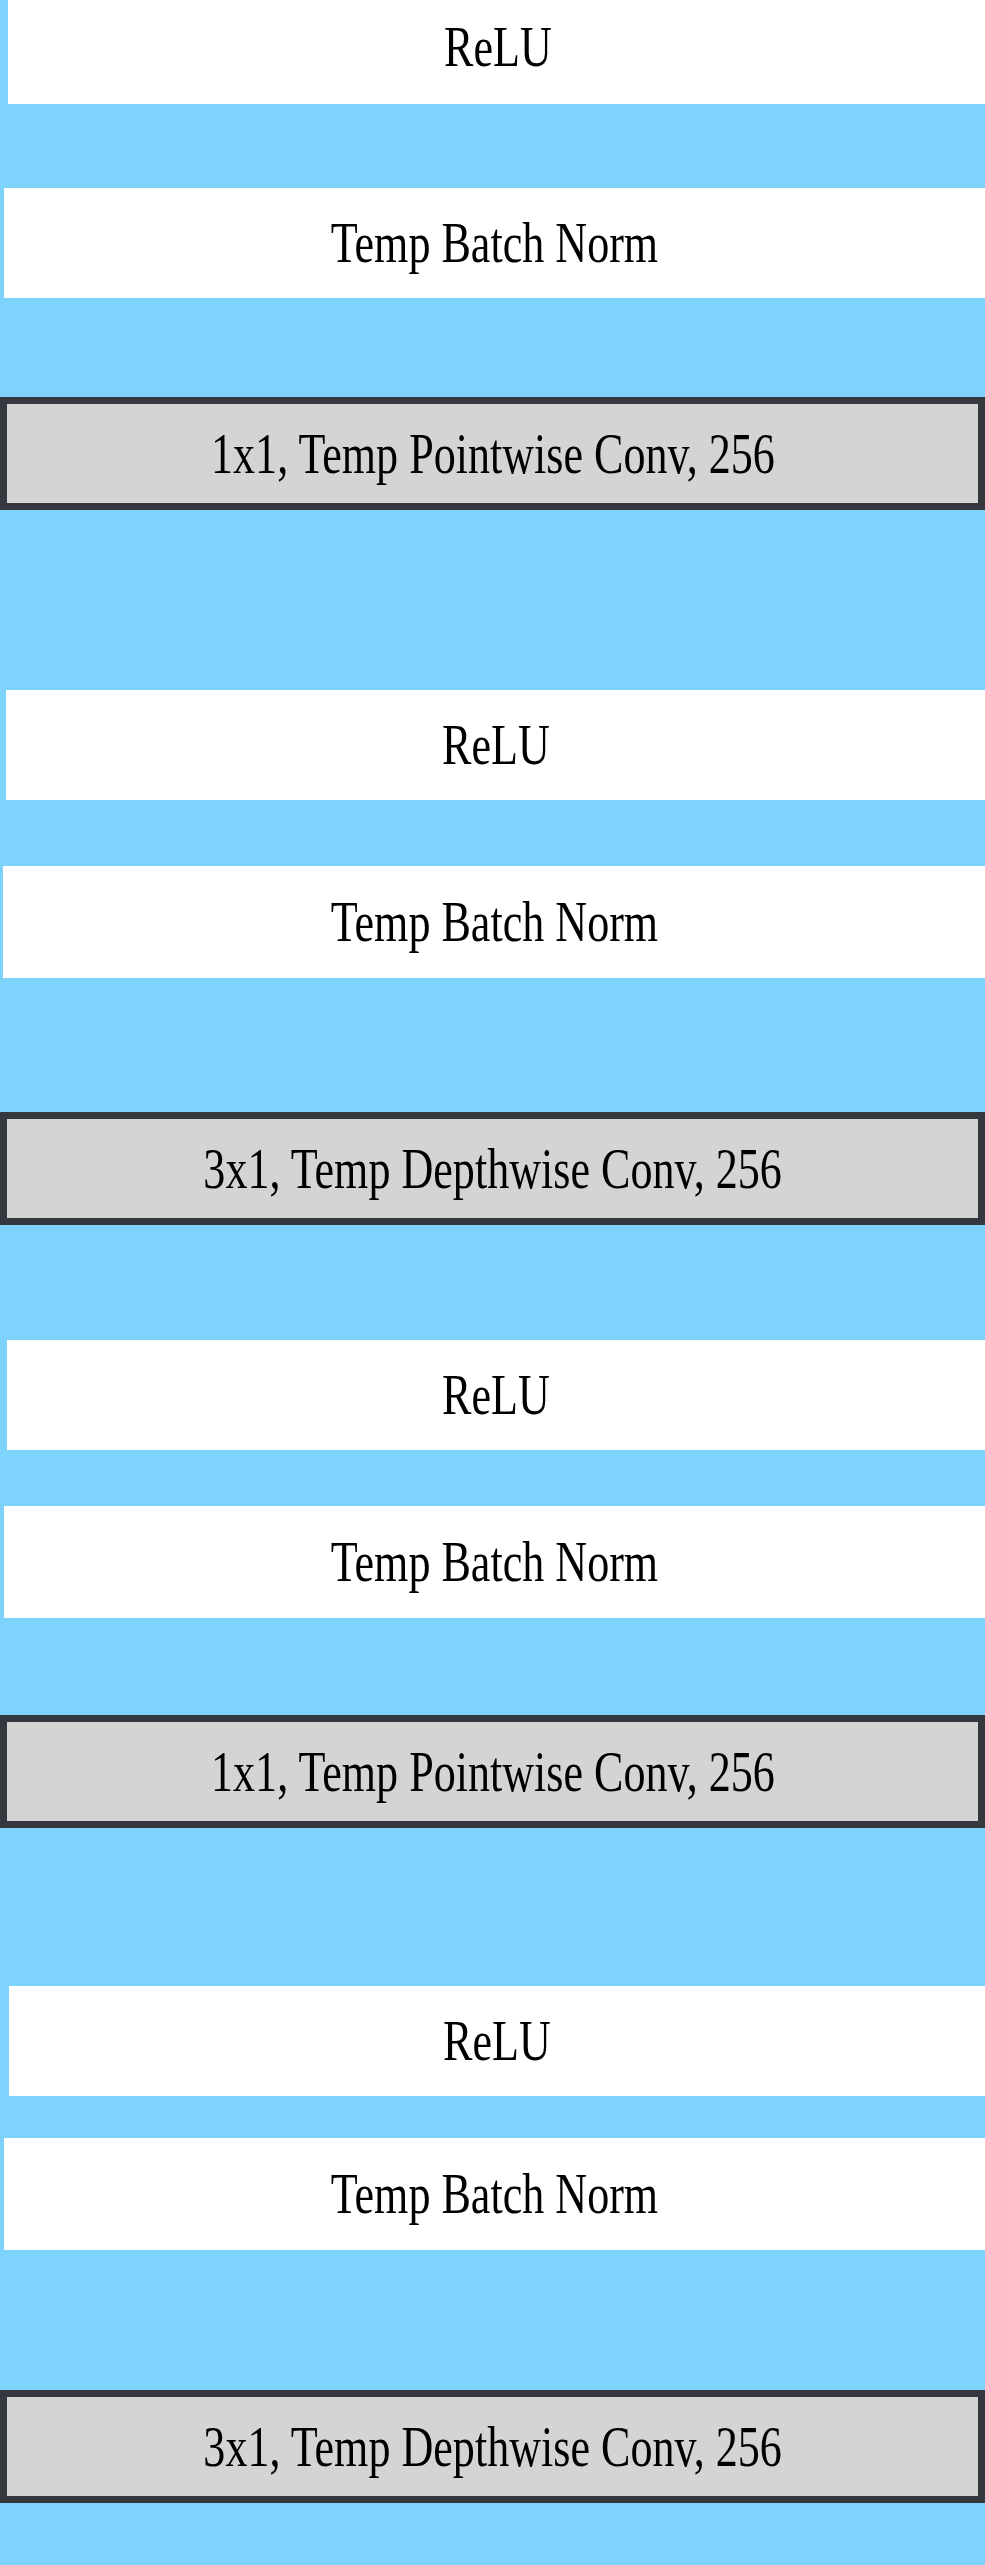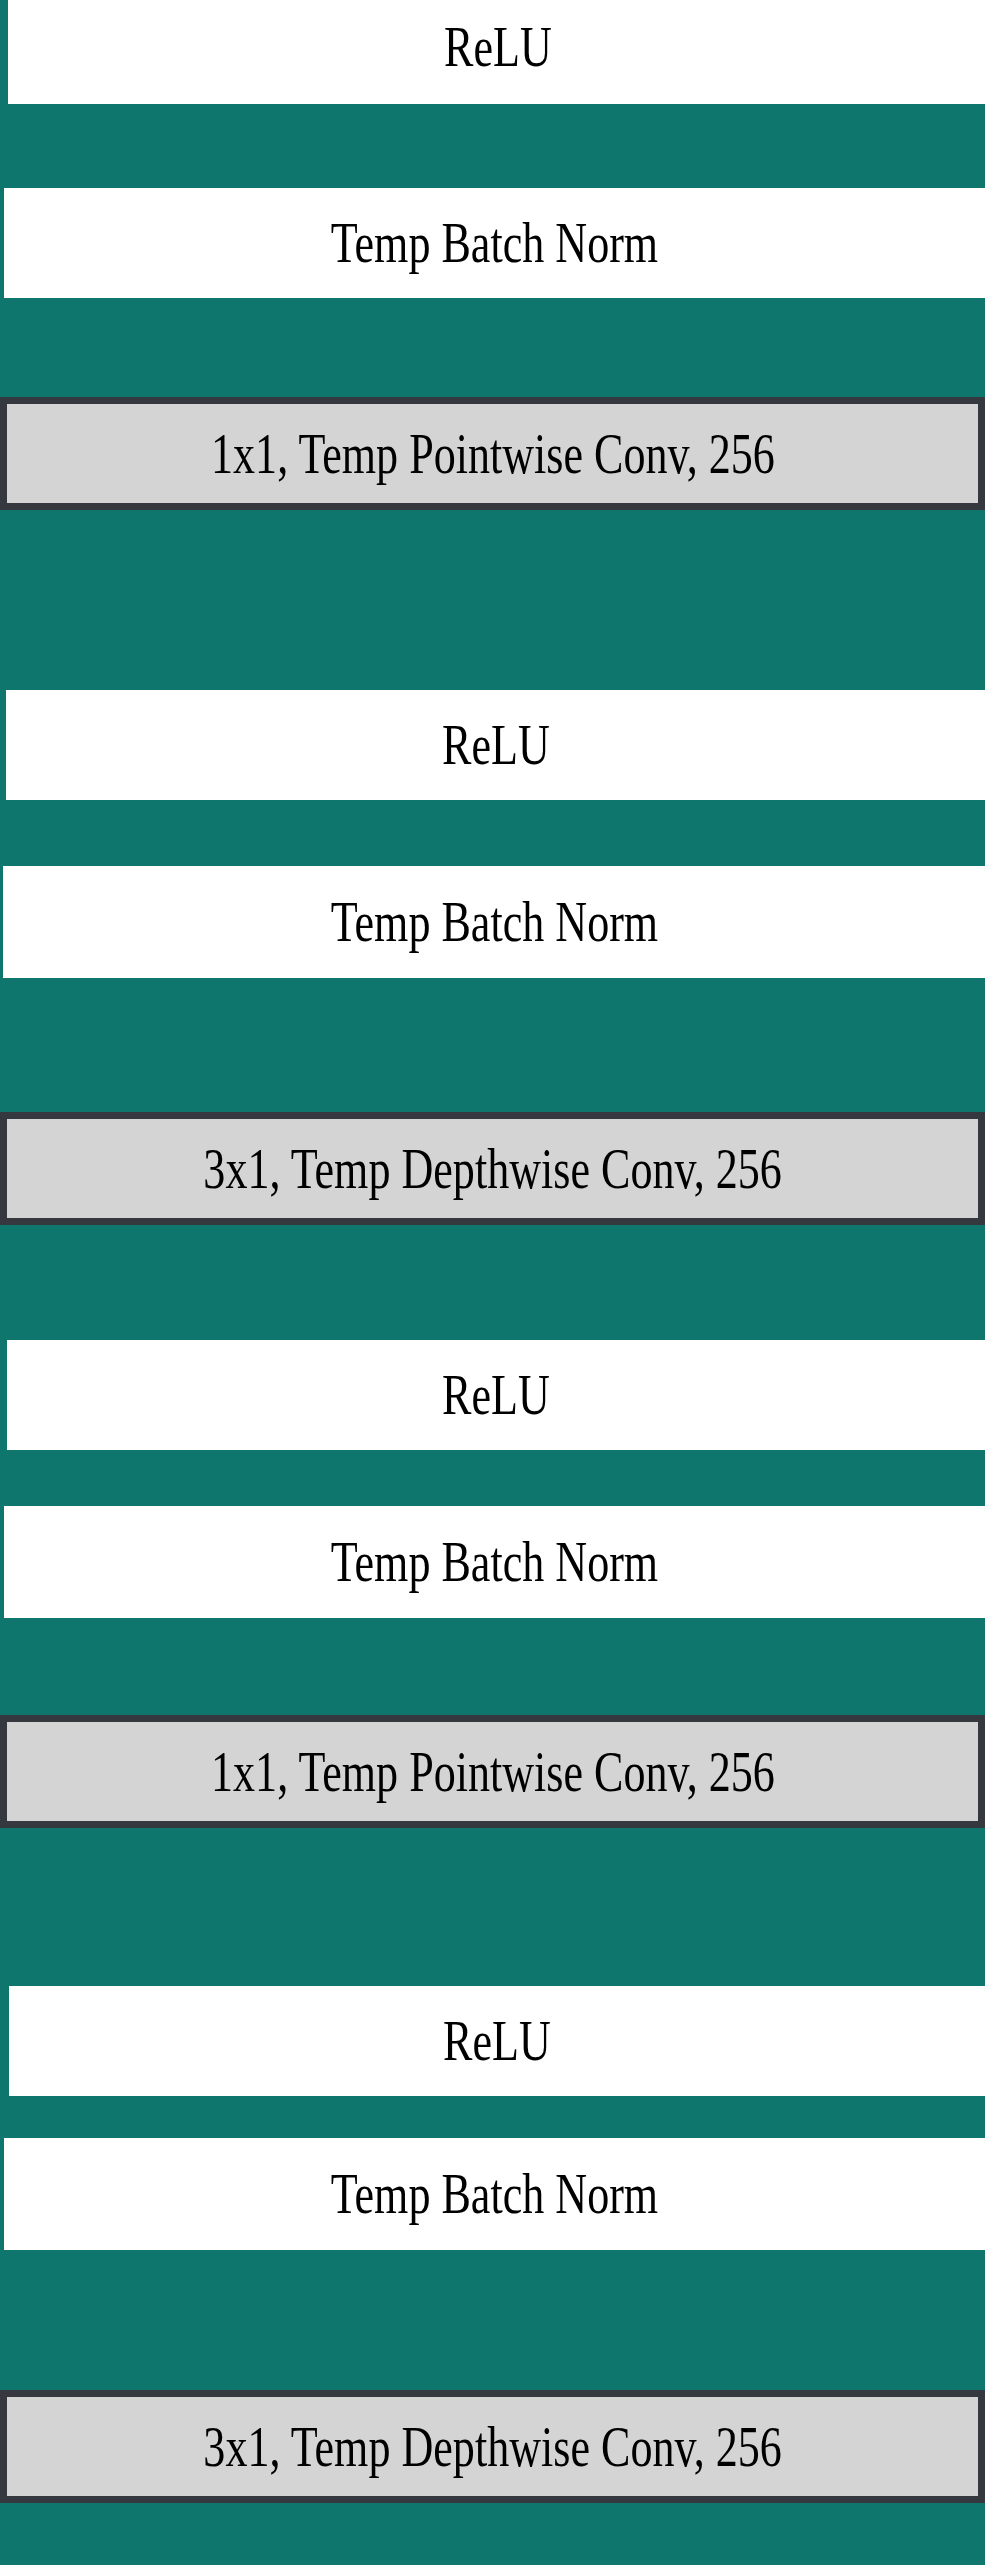--- a/index.html
+++ b/index.html
@@ -37,21 +37,21 @@
   .node .label {
     display: block;
     line-height: 1;
     transform: scaleX(0.76);
     transform-origin: center center;
   }
 </style>
 </head>
 <body>
 
-<div id="diagram" style="width: 985px; height: 2565px; background: #0f766e;">
+<div id="diagram" style="width: 985px; height: 2565px; background: #7dd3fc;">
     <div class="node plain" style="left: 8px; top: -10px; width: 980px; height: 114px; background: rgb(255, 255, 255);">
       <span class="label" style="font-size: 58px; color: rgb(0, 0, 0);">ReLU</span>
     </div>
     <div class="node plain" style="left: 4px; top: 188px; width: 981px; height: 110px; background: rgb(255, 255, 255);">
       <span class="label" style="font-size: 58px; color: rgb(0, 0, 0);">Temp Batch Norm</span>
     </div>
     <div class="node conv" style="left: 0px; top: 397px; width: 985px; height: 113px; background: rgb(212, 212, 212); border-color: rgb(53, 56, 62);">
       <span class="label" style="font-size: 58px; color: rgb(0, 0, 0);">1x1, Temp Pointwise Conv, 256</span>
     </div>
     <div class="node plain" style="left: 6px; top: 690px; width: 979px; height: 110px; background: rgb(255, 255, 255);">

